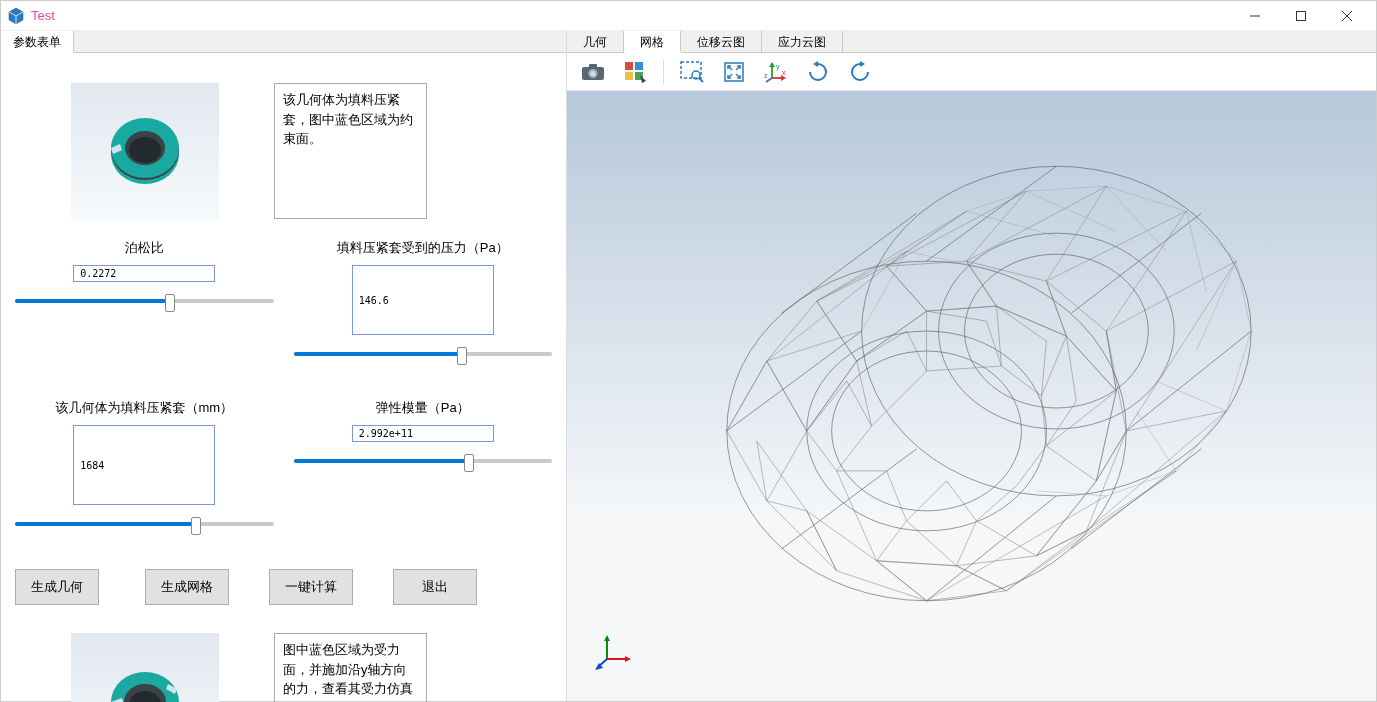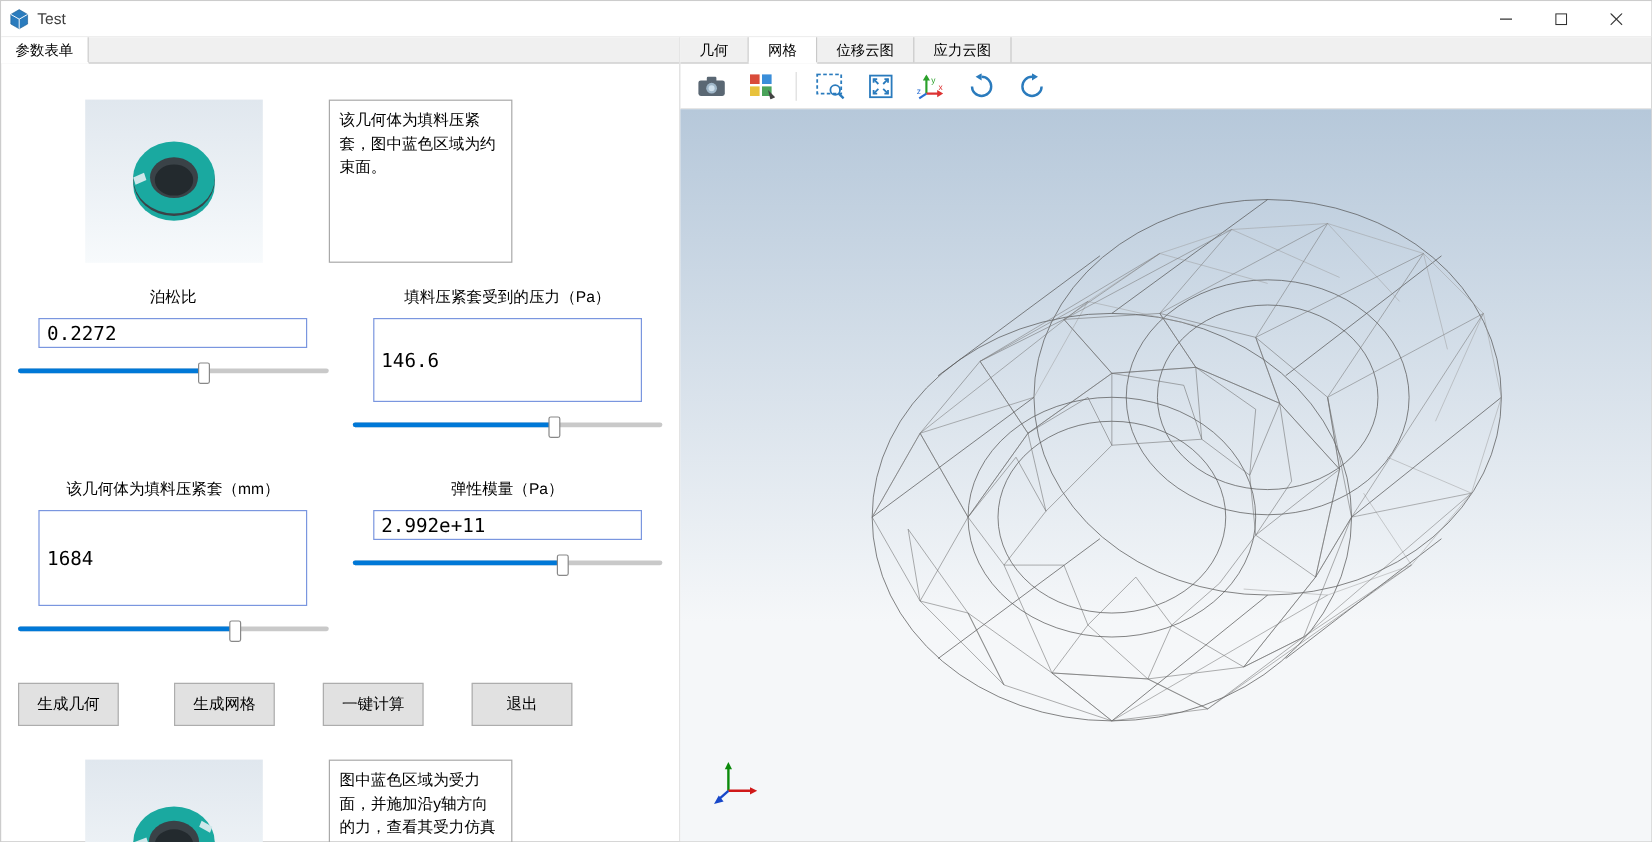--- a/index.html
+++ b/index.html
@@ -1,35 +1,35 @@
 <!DOCTYPE html>
 <html><head>
 <meta charset="utf-8">
 <style>
   * { box-sizing: border-box; margin: 0; padding: 0; font-family: "Microsoft YaHei", "SimSun", Arial, sans-serif; }
   body { background: #fff; font-size: 12px; color: #000; overflow: hidden; }
   .window { width: 1377px; height: 702px; border: 1px solid #ccc; display: flex; flex-direction: column; background: #fff; }
   .titlebar { height: 30px; background: #fff; display: flex; align-items: center; padding: 0 6px; border-bottom: 1px solid #eee; }
   .titlebar .appicon { width: 18px; height: 18px; margin-right: 6px; display:flex; align-items:center; justify-content:center; }
-  .titlebar .title { color: #404040; font-size: 13px; flex: 1; }
+  .titlebar .title { color: #ec4899; font-size: 13px; flex: 1; }
   .win-controls { display: flex; gap: 0; }
   .win-btn { width: 46px; height: 30px; display: flex; align-items: center; justify-content: center; color: #666; font-size: 14px; cursor: pointer; }
   .body { flex: 1; display: flex; min-height: 0; }
   .left { width: 566px; border-right: 1px solid #ddd; display: flex; flex-direction: column; }
   .left-tabbar { height: 22px; display: flex; align-items: stretch; border-bottom: 1px solid #c9c9c9; background: #f0f0f0; }
   .left-tab { padding: 3px 12px; font-size: 12px; border-right: 1px solid #c9c9c9; background: #fff; border-bottom: 2px solid #fff; margin-bottom:-1px; }
   .left-panel { flex: 1; padding: 10px 14px; margin-top: 20px; }
   .row-top { display: flex; gap: 55px; margin-bottom: 20px; }
   .thumb { width: 148px; height: 136px; background: linear-gradient(#e0e7ee, #f7fafc); display:flex; align-items:center; justify-content:center; margin-left: 56px; }
   .desc-box { width: 153px; height: 136px; border: 1px solid #a9a9a9; padding: 6px 8px; font-size: 13px; line-height: 1.5; }
   .param-row { display: flex; gap: 20px; margin: 14px 0 36px 0; }
   .param-col { flex: 1; }
   .param-label-line { display:flex; align-items:center; gap:8px;flex-direction:column; }
   .param-label { font-size: 13px; white-space: nowrap; }
-  .param-input { flex:1; height: 22px; border: 1px solid #7a96df; padding: 2px 6px; font-family: monospace, "SimSun"; font-size: 16px; background:#fff; }
+  .param-input { flex:1; height: 22px; border: 1px solid #7a96df; padding: 2px 6px; font-family: monospace, "SimSun"; font-size: 10px; background:#fff; }
   .slider-wrap { margin-top: 10px; position: relative; height: 18px; }
   .slider-track { position:absolute; top:7px; left:0; right:0; height:4px; background:#c9c9c9; border-radius:2px; }
   .slider-fill { position:absolute; top:7px; left:0; height:4px; background:#0078d7; border-radius:2px; }
   .slider-thumb { position:absolute; top:2px; width:10px; height:18px; background:#fff; border:1px solid #888; border-radius:2px; transform:translateX(-50%); }
   .btn-row { display:flex; gap: 26px; margin: 10px 0 28px 0; }
   .btn { width: 84px; height: 36px; background: #e1e1e1; border: 1px solid #adadad; font-size: 13px; cursor:pointer; }
   .right { flex: 1; display: flex; flex-direction: column; }
   .right-tabbar { height: 22px; display:flex; align-items:stretch; border-bottom: 1px solid #c9c9c9; background:#f0f0f0; }
   .r-tab { padding: 3px 16px; font-size: 12px; border-right: 1px solid #c9c9c9; cursor:pointer; }
   .r-tab.active { background:#fff; border-bottom:2px solid #fff; margin-bottom:-1px; }

